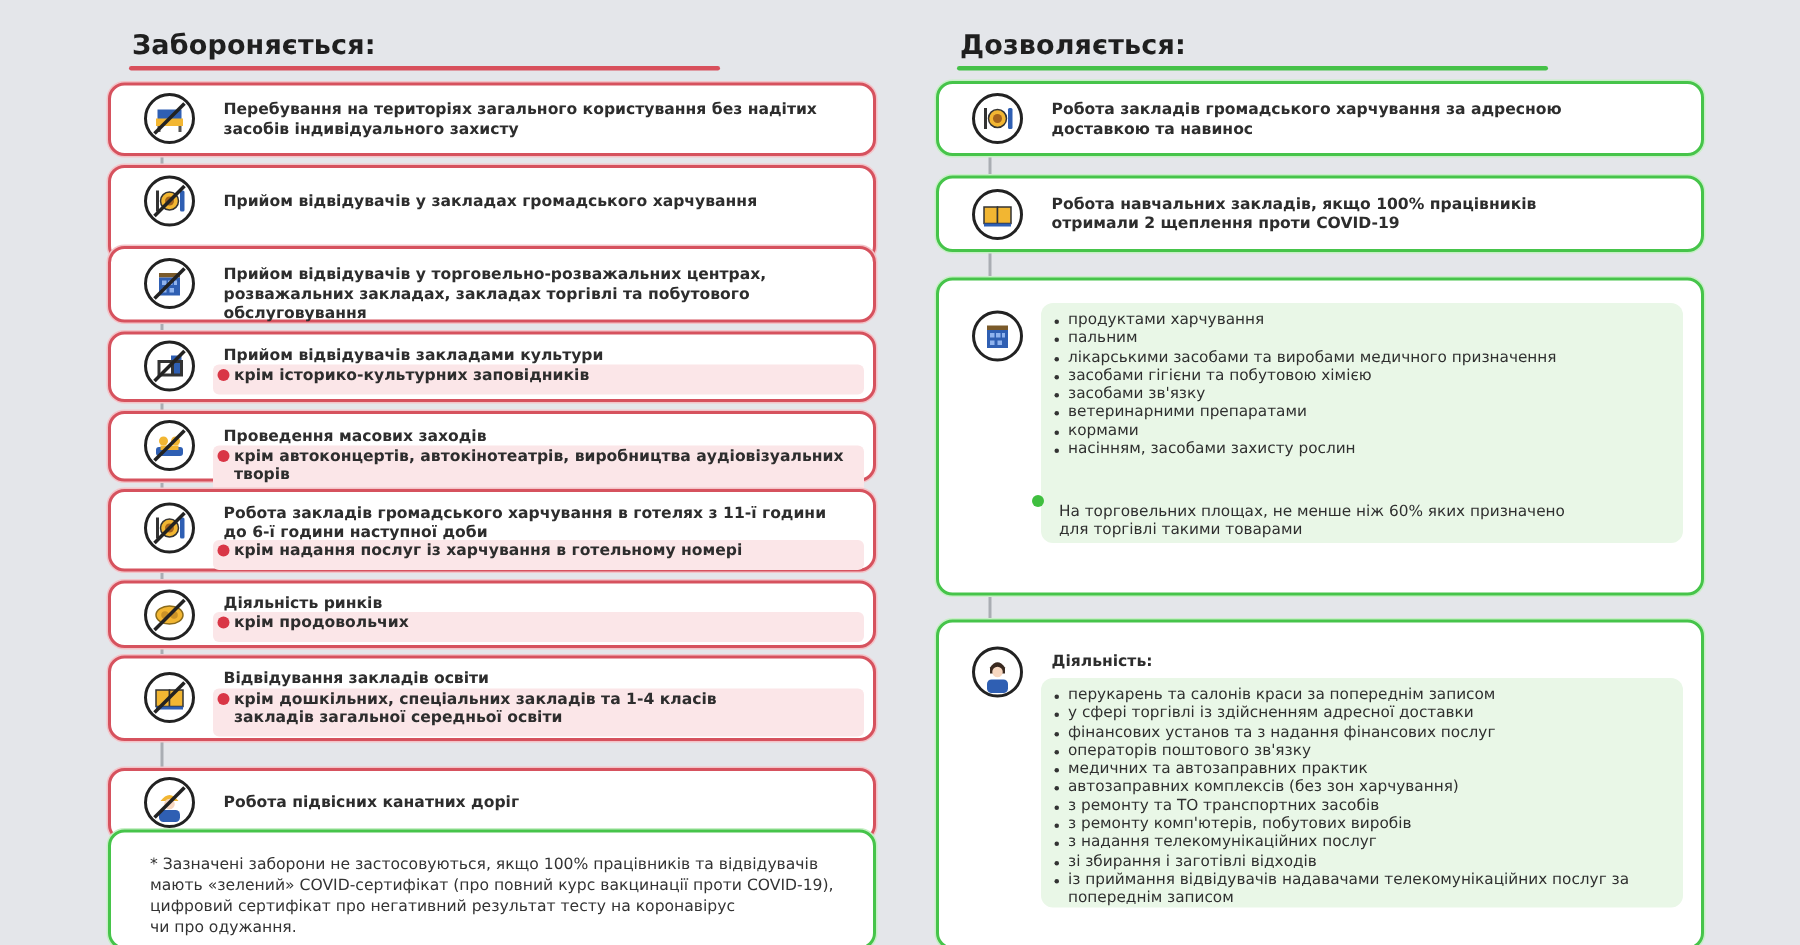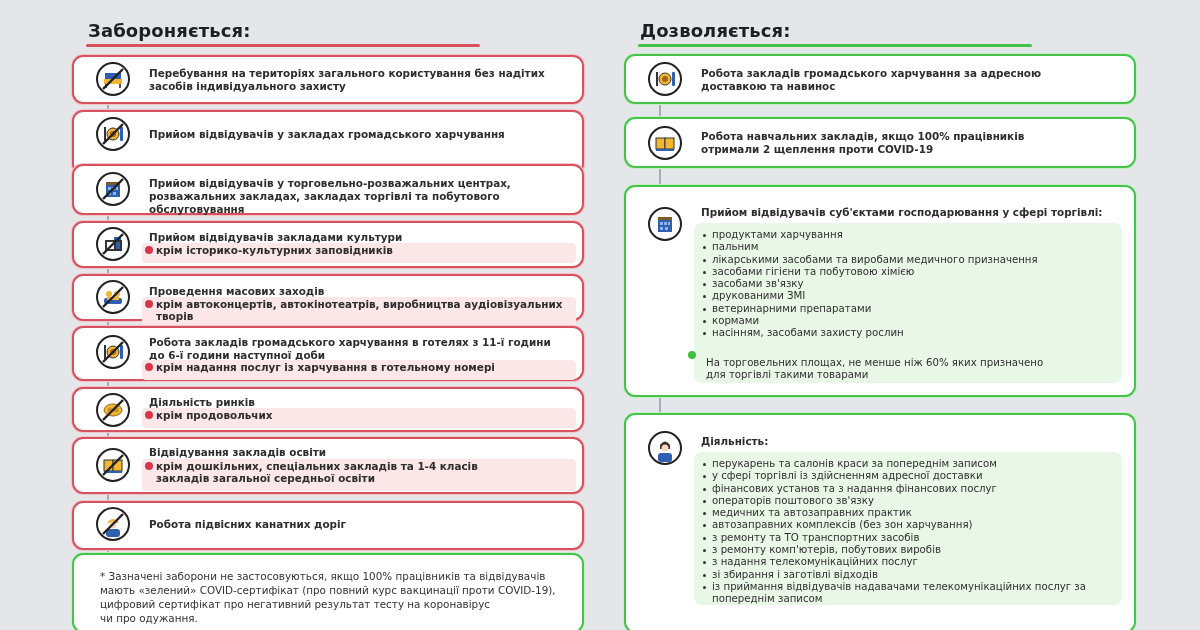--- a/index.html
+++ b/index.html
@@ -290,21 +290,21 @@
         <svg viewBox="0 0 30 30">
           <use href="#ic-book"></use>
           <use href="#slash"></use>
         </svg>
       </div>
     <div class="card-title" style="top:7px">Відвідування закладів освіти</div>
     <div class="exception" style="top:20px"><span class="dot"></span><span>крім дошкільних, спеціальних закладів та 1-4 класів
 закладів загальної середньої освіти</span></div>
   </div>
 
-  <div class="card red" style="top:501px;height:49px">
+  <div class="card red" style="top:512px;height:49px">
     <div class="icon-circle" style="top:4px">
         <svg viewBox="0 0 30 30">
           <use href="#ic-worker"></use>
           <use href="#slash"></use>
         </svg>
       </div>
     <div class="card-title" style="top:15px">Робота підвісних канатних доріг</div>
   </div>
 
   <div class="card green" style="top:553px;height:80px">
@@ -340,28 +340,27 @@
 отримали 2 щеплення проти COVID-19</div>
   </div>
 
   <div class="card green" style="top:185px;height:212px">
     <div class="icon-circle" style="top:20px">
         <svg viewBox="0 0 30 30">
           <use href="#ic-shop"></use>
         </svg>
       </div>
     <div class="card-title" style="top:19px">Прийом відвідувачів суб'єктами господарювання у сфері торгівлі:</div>
-    <div class="list-box" style="top:36px;height:160px">
+    <div class="list-box" style="top:15px;height:160px">
       <ul id="trade-list">
           <li>продуктами харчування</li>
           <li>пальним</li>
           <li>лікарськими засобами та виробами медичного призначення</li>
           <li>засобами гігієни та побутовою хімією</li>
           <li>засобами зв'язку</li>
-          <li>друкованими ЗМІ</li>
           <li>ветеринарними препаратами</li>
           <li>кормами</li>
           <li>насінням, засобами захисту рослин</li>
         </ul>
       <span class="green-dot" style="left:-6px;top:128px"></span>
       <div class="green-note" style="top:134px">На торговельних площах, не менше ніж 60% яких призначено
 для торгівлі такими товарами</div>
     </div>
   </div>
 

